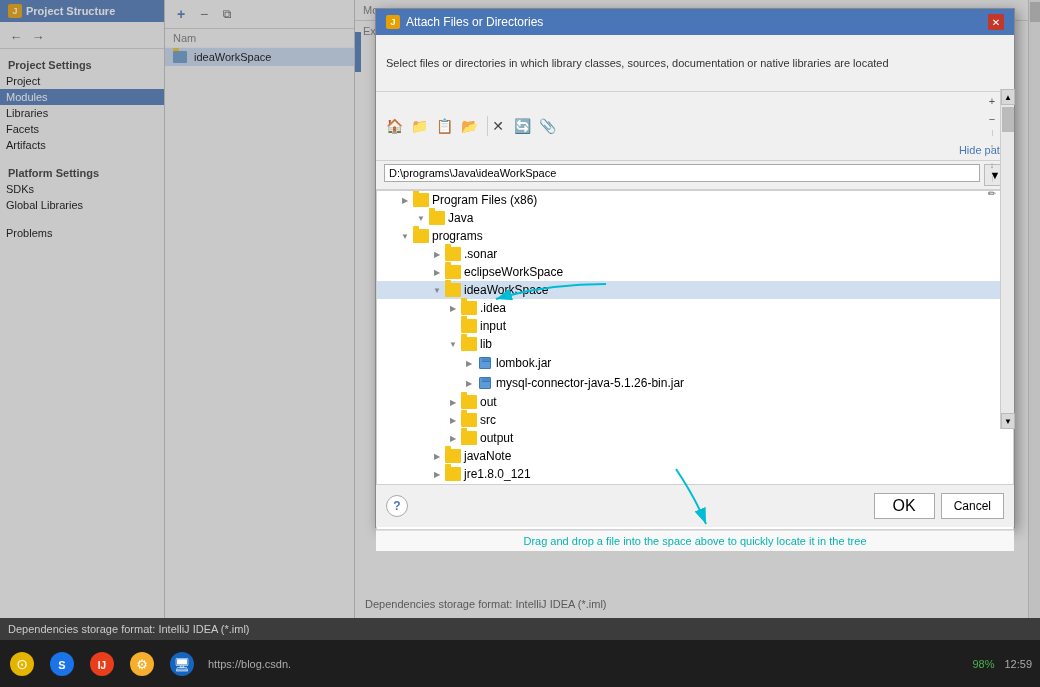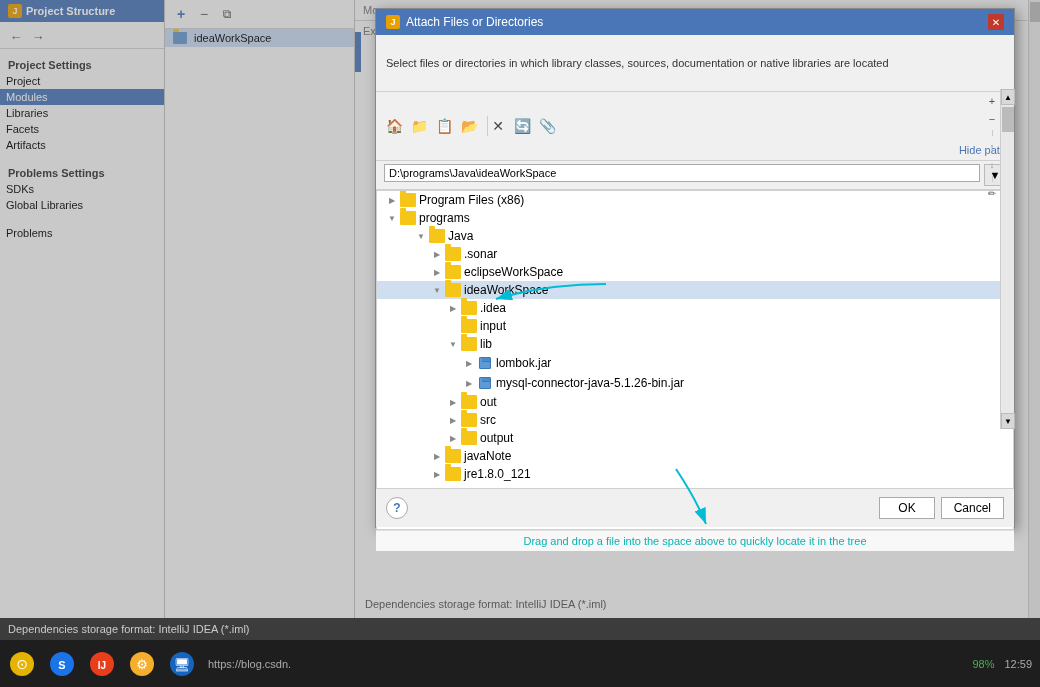--- a/index.html
+++ b/index.html
@@ -354,21 +354,21 @@
     .footer-btns {
       display: flex;
       gap: 6px;
     }
 
     .ok-btn {
       padding: 3px 18px;
       background: white;
       border: 1px solid #aaa;
       cursor: pointer;
-      font-size: 12px;
+      font-size: 16px;
     }
 
     .cancel-btn {
       padding: 3px 12px;
       background: white;
       border: 1px solid #aaa;
       cursor: pointer;
       font-size: 12px;
     }
 
@@ -404,21 +404,21 @@
       height: 22px;
       background: #3c3c3c;
       display: flex;
       align-items: center;
       padding: 0 8px;
       color: #ccc;
       font-size: 11px;
     }
 
     
-    .indent1 { padding-left: 7px; }
+    .indent1 { padding-left: 20px; }
     .indent2 { padding-left: 36px; }
     .indent3 { padding-left: 52px; }
     .indent4 { padding-left: 68px; }
     .indent5 { padding-left: 84px; }
 
     .chevron-right::before { content: '▶'; font-size: 8px; color: #888; }
     .chevron-down::before { content: '▼'; font-size: 8px; color: #888; }
   </style>
 </head>
 <body>
@@ -446,21 +446,21 @@
     <div class="lp-row">
       <span>Libraries</span>
     </div>
     <div class="lp-row">
       <span>Facets</span>
     </div>
     <div class="lp-row">
       <span>Artifacts</span>
     </div>
 
-    <div class="section-header" style="margin-top:8px">Problems Settings</div>
+    <div class="section-header" style="margin-top:8px">Platform Settings</div>
 
     <div class="lp-row">
       <span>SDKs</span>
     </div>
     <div class="lp-row">
       <span>Global Libraries</span>
     </div>
 
     <div class="lp-row" style="margin-top:12px">
       <span>Problems</span>
@@ -469,20 +469,21 @@
 </div>
 
 <div class="main-area">
 
   <div class="main-panel">
     <div style="display:flex;align-items:center;padding:4px 6px;gap:3px;border-bottom:1px solid #d0d0d0;">
       <button class="sidebar-toolbar-btn" style="font-size:14px;font-weight:bold;color:#4a76b8">+</button>
       <button class="sidebar-toolbar-btn" style="font-size:14px;color:#666">−</button>
       <button class="sidebar-toolbar-btn" style="font-size:12px;">⧉</button>
     </div>
+    <div style="padding:3px 8px;font-size:11px;color:#777;border-bottom:1px solid #eee;">Nam</div>
     <div style="background:#c8d8f0;padding:3px 8px;font-size:11px;display:flex;align-items:center;gap:4px;">
       <span class="file-icon" style="width:14px;height:12px;background:#69c;"></span>
       <span>ideaWorkSpace</span>
     </div>
   </div>
 
   <div class="main-content">
     <div style="padding:4px 8px;font-size:11px;color:#777;border-bottom:1px solid #d0d0d0;">Mo</div>
     <div style="padding:4px 8px;font-size:11px;color:#777;">Exp</div>
 
@@ -528,30 +529,30 @@
     </div>
 
     <div class="file-tree">
 
       <div class="file-tree-item indent1">
         <span class="expand-btn chevron-right"></span>
         <span class="file-icon"></span>
         <span>Program Files (x86)</span>
       </div>
 
+      <div class="file-tree-item indent2">
+        <span class="expand-btn chevron-down"></span>
+        <span class="file-icon"></span>
+        <span>Java</span>
+      </div>
+
       <div class="file-tree-item indent1">
         <span class="expand-btn chevron-down"></span>
         <span class="file-icon"></span>
         <span>programs</span>
-      </div>
-
-      <div class="file-tree-item indent2">
-        <span class="expand-btn chevron-down"></span>
-        <span class="file-icon"></span>
-        <span>Java</span>
       </div>
 
       <div class="file-tree-item indent3">
         <span class="expand-btn chevron-right"></span>
         <span class="file-icon"></span>
         <span>.sonar</span>
       </div>
 
       <div class="file-tree-item indent3">
         <span class="expand-btn chevron-right"></span>

